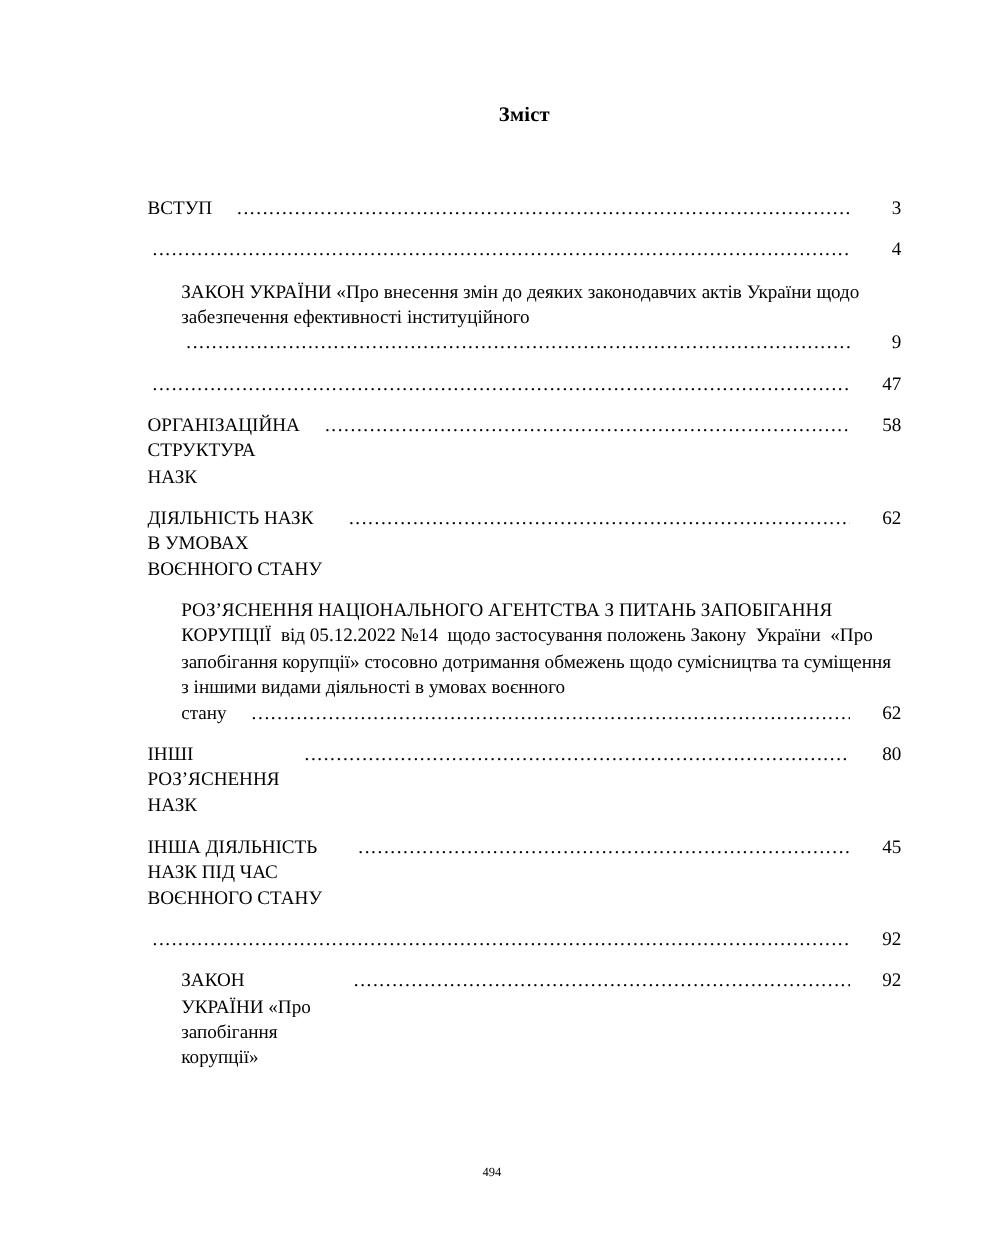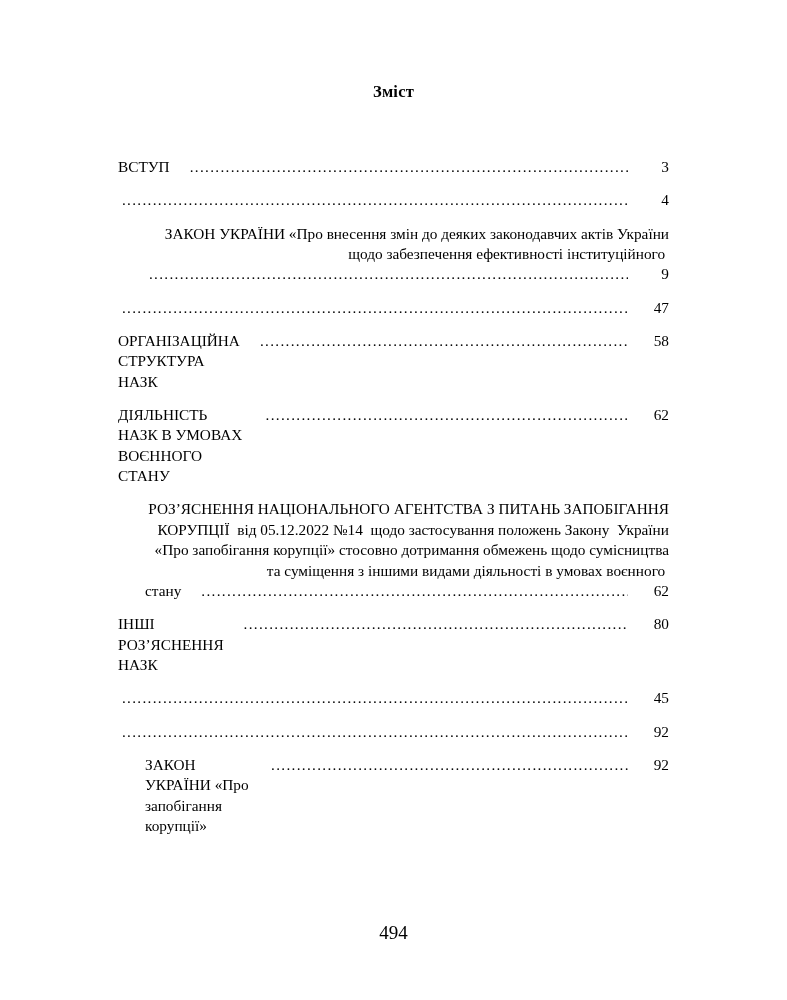--- a/index.html
+++ b/index.html
@@ -12,21 +12,21 @@
     height: 1000px;
     font-family: "Liberation Serif", serif;
     color: #000000;
     position: relative;
     overflow: hidden;
   }
   .page {
     width: 787px;
     height: 1000px;
     box-sizing: border-box;
-    padding: 82px 118px 0 118px;
+    padding: 82px 66px 0 118px;
     position: relative;
   }
   .doc-title {
     text-align: center;
     font-weight: bold;
     font-size: 16.5px;
     letter-spacing: 0.2px;
     margin: 0 0 55px 0;
   }
   .toc {
@@ -69,29 +69,28 @@
     min-width: 8px;
   }
   .tail .tail-page {
     flex: 0 0 auto;
     text-align: right;
     min-width: 22px;
   }
   .pre-text {
     display: block;
     white-space: pre-wrap;
-    text-align: right;
   }
   .page-number {
     position: absolute;
     left: 0;
     right: 0;
     bottom: 56px;
     text-align: center;
-    font-size: 19px;
+    font-size: 10px;
   }
 </style>
 </head>
 <body>
 
 <div class="page">
 
   <div class="doc-title">Зміст</div>
 
   <div class="toc" id="toc-list">
@@ -162,20 +161,21 @@
           <div class="tail">
             <span class="tail-text">ІНШІ РОЗ’ЯСНЕННЯ НАЗК</span>
             <span class="tail-dots">........................................................................................................................................................................................................</span>
             <span class="tail-page">80</span>
           </div>
         </div>
       </div>
       <div class="toc-entry level-1">
         <div class="entry-inner">
           <div class="tail">
+            <span class="tail-text">ІНША ДІЯЛЬНІСТЬ НАЗК ПІД ЧАС ВОЄННОГО СТАНУ</span>
             <span class="tail-dots">........................................................................................................................................................................................................</span>
             <span class="tail-page">45</span>
           </div>
         </div>
       </div>
       <div class="toc-entry level-1">
         <div class="entry-inner">
           <div class="tail">
             <span class="tail-dots">........................................................................................................................................................................................................</span>
             <span class="tail-page">92</span>

